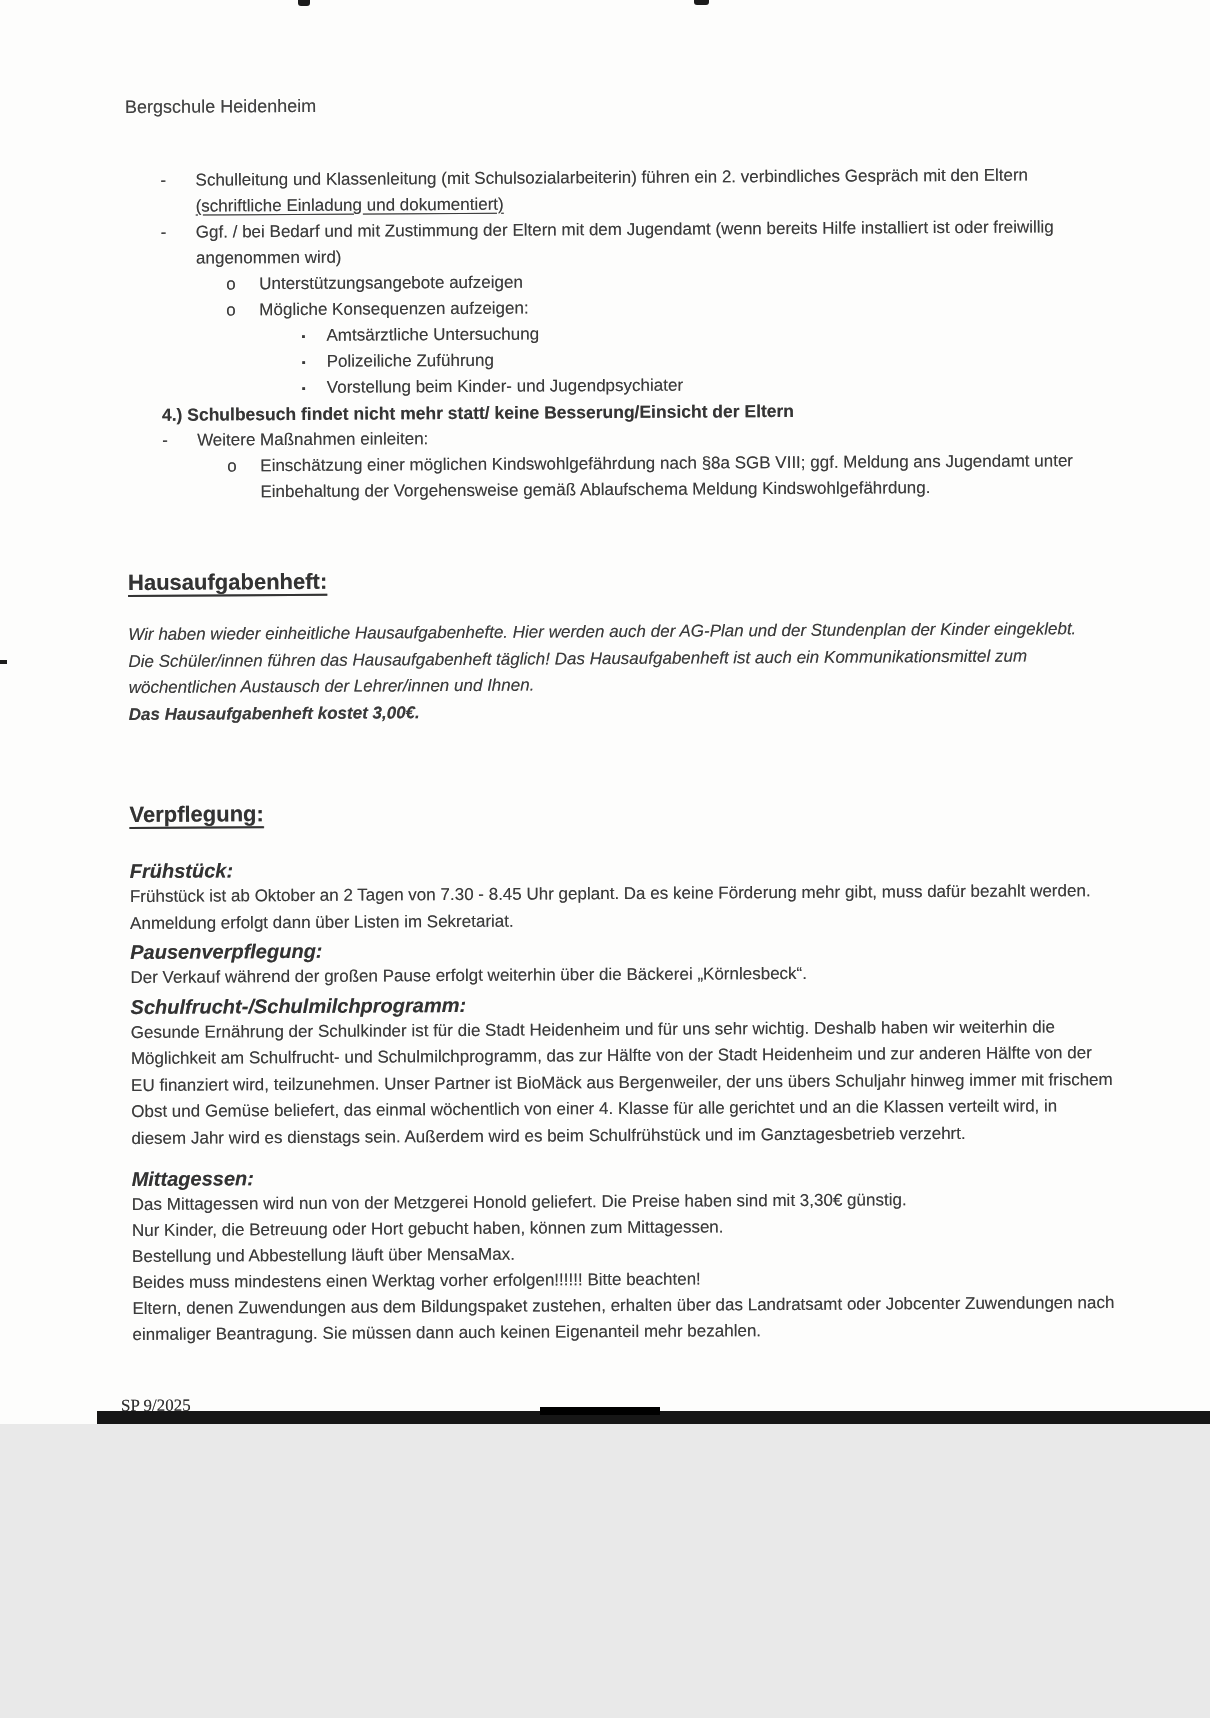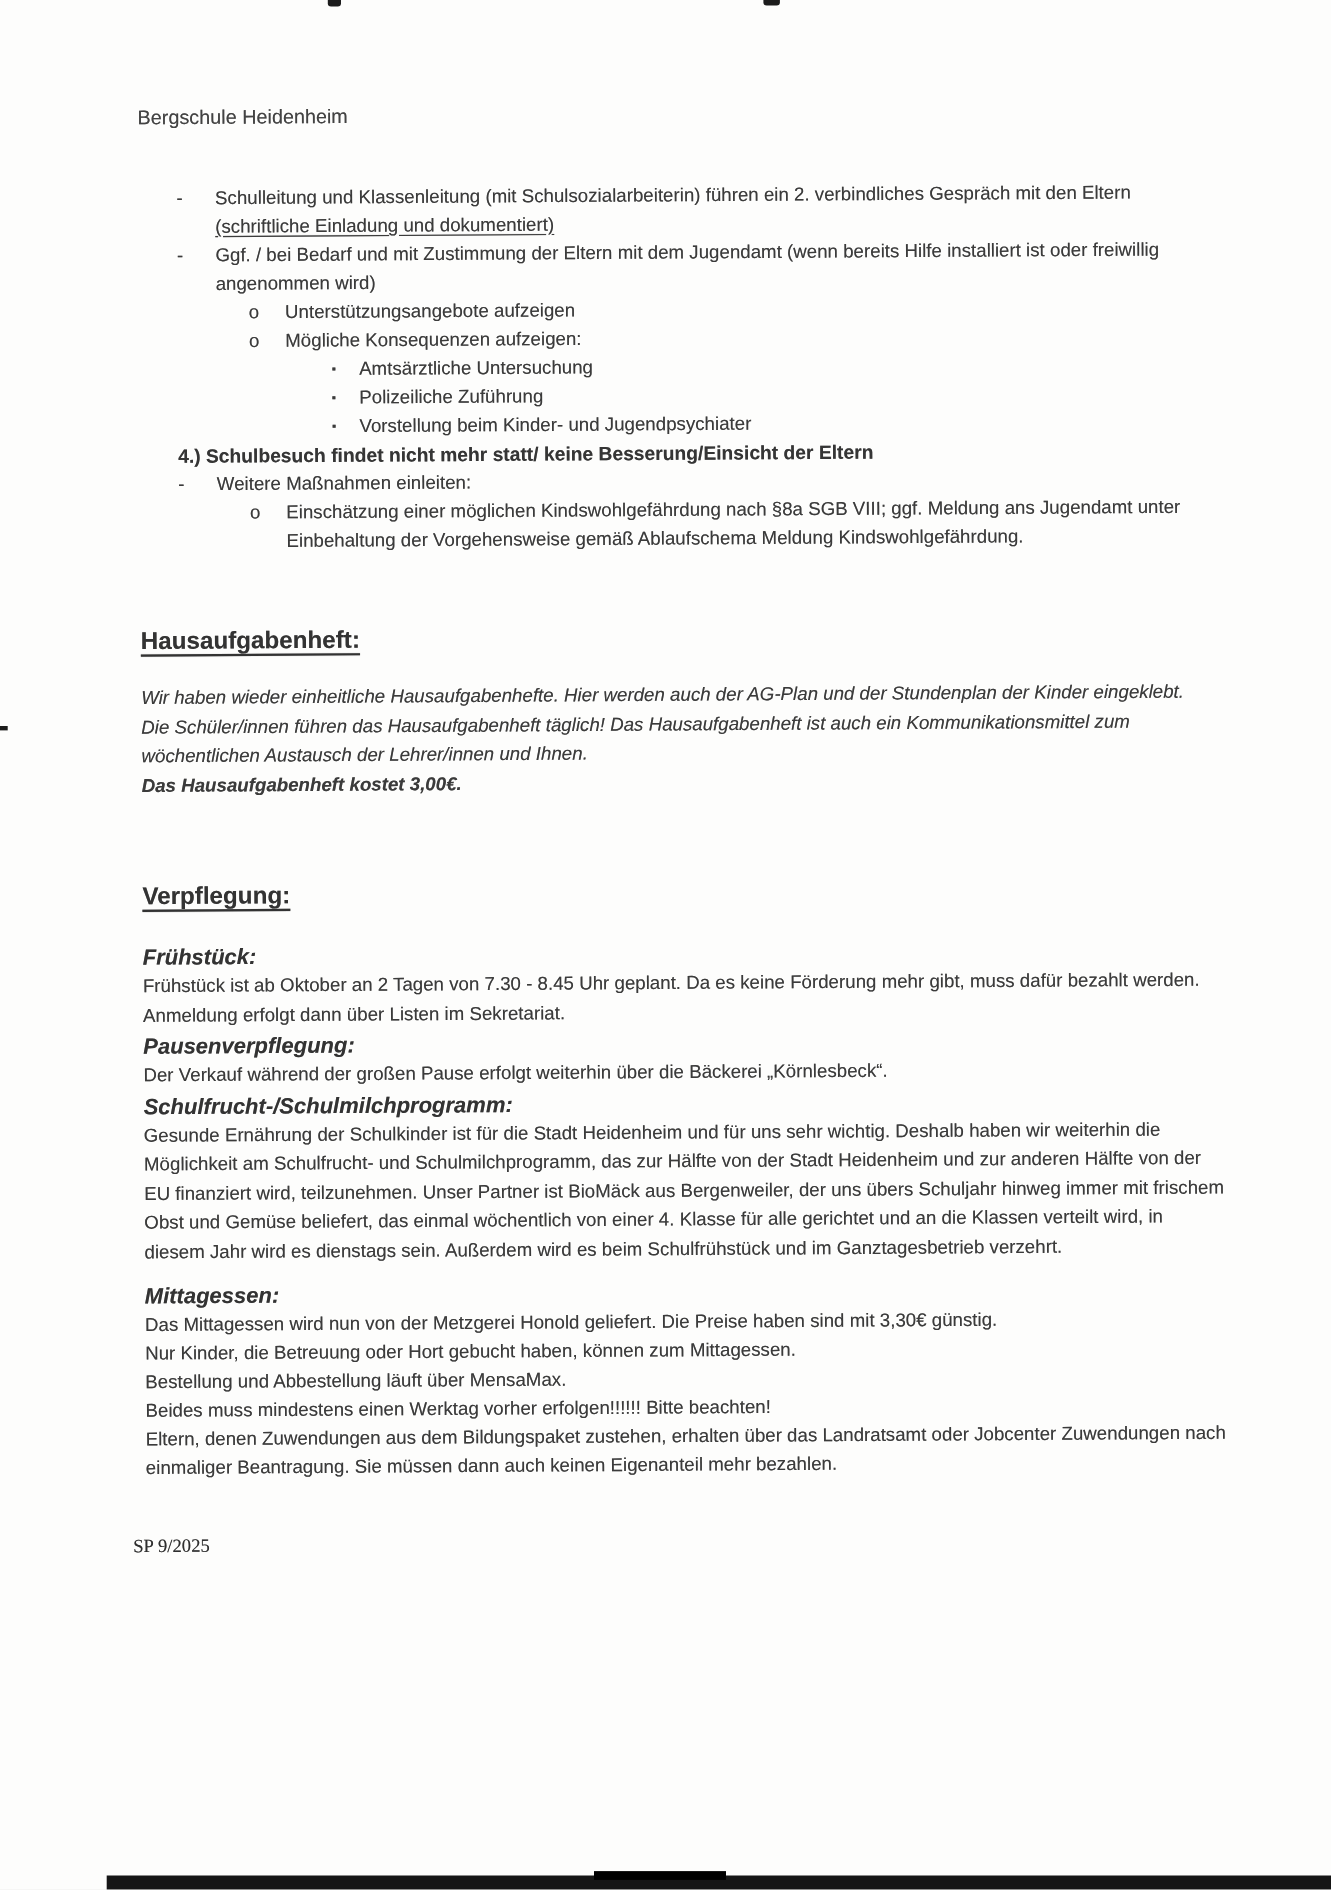--- a/index.html
+++ b/index.html
@@ -1,20 +1,20 @@
 <!DOCTYPE html>
 <html><head>
 <meta charset="utf-8">
 <style>
   * { margin:0; padding:0; box-sizing:border-box; }
   html,body { background:#e9e9e9; }
   .page {
     position:relative;
     width:1210px;
-    height:1718px;
+    height:1424px;
     margin:0 auto;
     background:#fdfdfc;
     overflow:hidden;
     font-family:"Liberation Sans", sans-serif;
     color:#3b3b3b;
   }
   .content {
     position:absolute;
     left:125px;
     top:96px;

